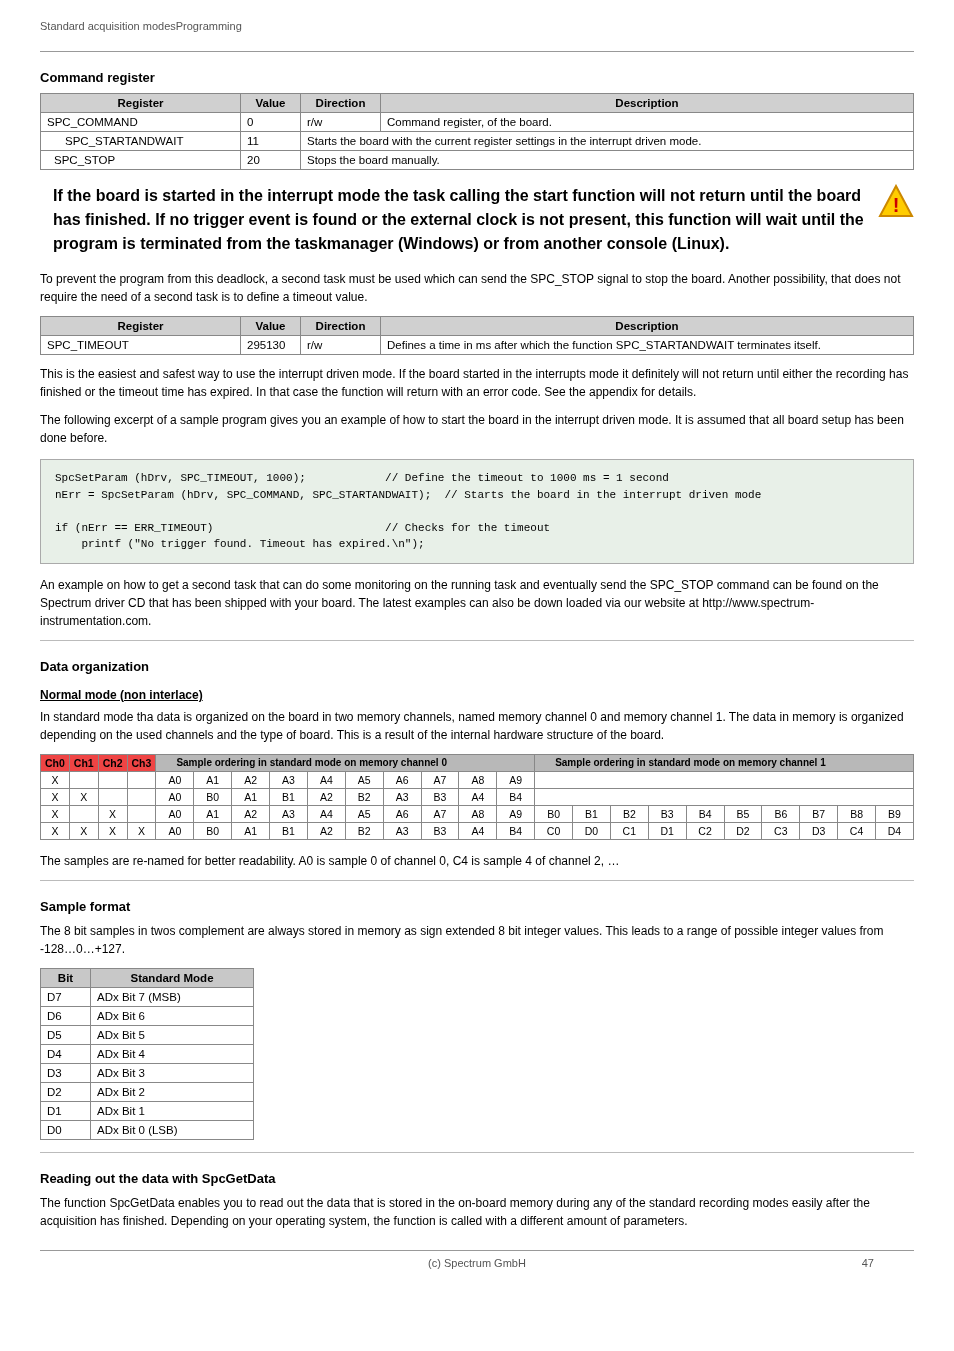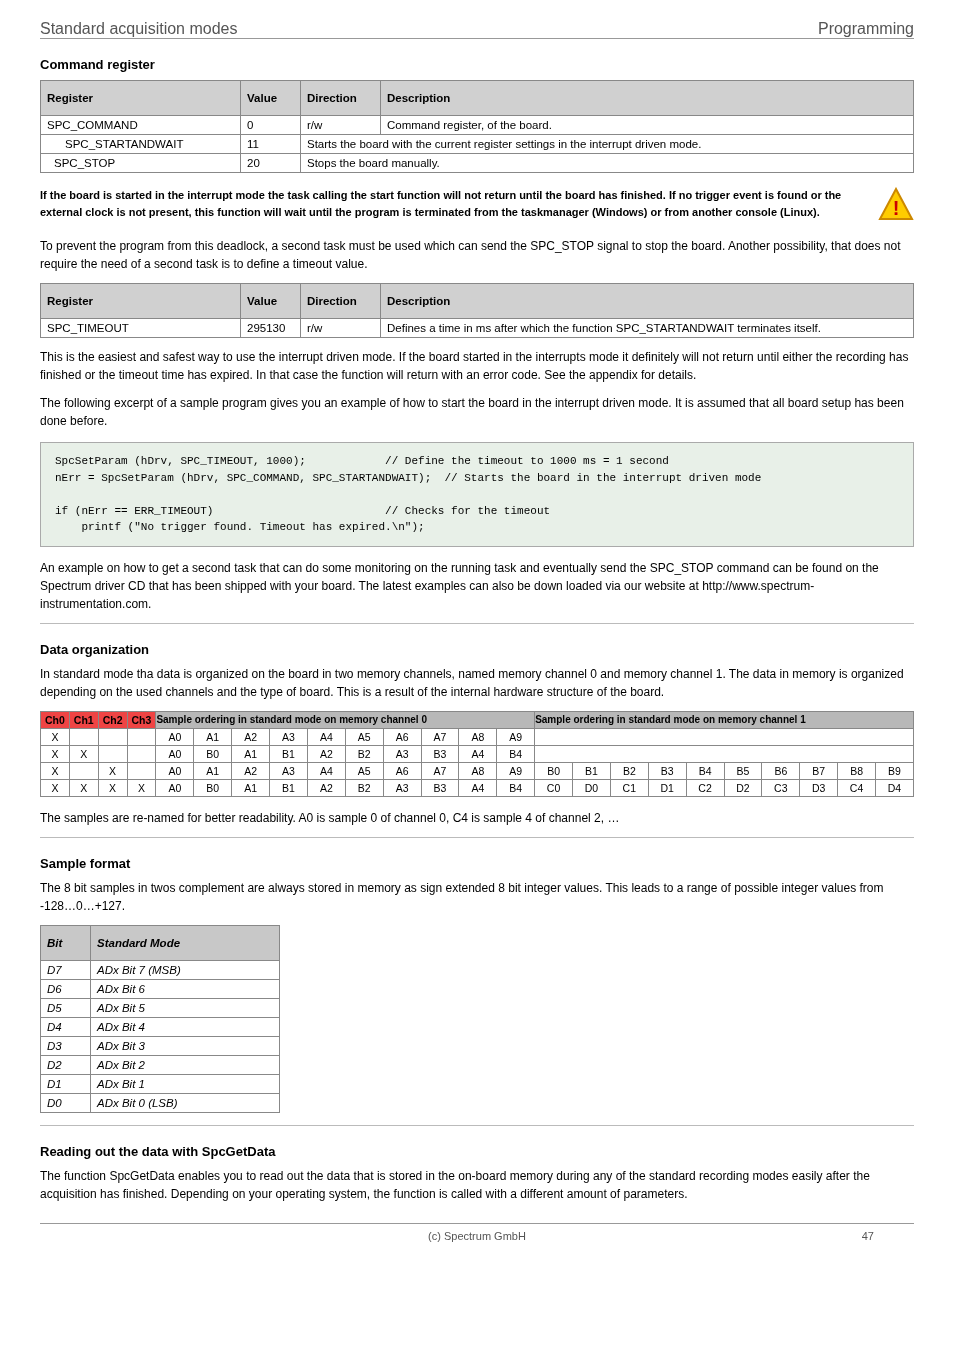--- a/index.html
+++ b/index.html
@@ -8,25 +8,25 @@
       font-size: 12px;
       color: #000;
       background: #fff;
       width: 954px;
       padding: 20px 40px;
     }
 
     
     .page-header {
       display: flex;
-      justify-content: space-between;
-      font-size: 16px;
+      justify-content: flex-start;
+      font-size: 11px;
       color: #555;
       border-bottom: 1px solid #999;
-      padding-bottom: 0;
+      padding-bottom: 19px;
       margin-bottom: 16px;
     }
     .page-footer {
       display: flex;
       justify-content: center;
       font-size: 11px;
       color: #555;
       border-top: 1px solid #999;
       padding-top: 6px;
       margin-top: 20px;
@@ -54,22 +54,22 @@
     
     table {
       border-collapse: collapse;
       width: 100%;
       margin-bottom: 12px;
       font-size: 11.5px;
     }
     table th {
       background: #d0d0d0;
       border: 1px solid #888;
-      padding: 11px 6px;
-      text-align: left;
+      padding: 3px 6px;
+      text-align: center;
       font-weight: bold;
     }
     table td {
       border: 1px solid #888;
       padding: 3px 6px;
     }
 
     
     .code-block {
       background: #e8f0e8;
@@ -89,24 +89,25 @@
       font-size: 12px;
     }
 
     
     .warning-box {
       display: flex;
       align-items: flex-start;
       margin: 14px 0;
     }
     .warning-text {
-      font-size: 11px;
+      font-size: 16px;
       font-weight: bold;
       line-height: 1.5;
       flex: 1;
+      margin-left: 13px;
     }
     .warning-icon {
       width: 36px;
       height: 36px;
       margin-left: 14px;
       flex-shrink: 0;
     }
 
     
     .sample-table {
@@ -118,21 +119,21 @@
       text-align: center;
     }
     .sample-table th {
       background: #ef4444;
     }
     .sample-table td.section-label {
       background: #b8b8b8;
       font-weight: bold;
       font-size: 10px;
       text-align: left;
-      padding-left: 0;
+      padding-left: 20px;
     }
 
     
     .bit-table {
       width: auto;
       min-width: 200px;
     }
     .bit-table th {
       background: #c8c8c8;
     }
@@ -228,20 +229,21 @@
 if (nErr == ERR_TIMEOUT)                          // Checks for the timeout
     printf ("No trigger found. Timeout has expired.\n");</span></div>
 
   <p>An example on how to get a second task that can do some monitoring on the running task and eventually send the SPC_STOP command can be found on the Spectrum driver CD that has been shipped with your board. The latest examples can also be down loaded via our website at http://www.spectrum-instrumentation.com.</p>
 </div>
 
 <hr class="section-divider">
 
 <div>
   <div class="section-heading">Data organization</div>
+  <div class="subsection-heading">Normal mode (non interlace)</div>
   <p>In standard mode tha data is organized on the board in two memory channels, named memory channel 0 and memory channel 1. The data in memory is organized depending on the used channels and the type of board. This is a result of the internal hardware structure of the board.</p>
 
   <table class="sample-table">
     <thead>
       <tr>
         <th style="width:22px">Ch0</th>
         <th style="width:22px">Ch1</th>
         <th style="width:22px">Ch2</th>
         <th style="width:22px">Ch3</th>
         <td class="section-label" colspan="10">Sample ordering in standard mode on memory channel 0</td>
@@ -344,21 +346,21 @@
 
   <p>The samples are re-named for better readability. A0 is sample 0 of channel 0, C4 is sample 4 of channel 2, …</p>
 </div>
 
 <hr class="section-divider">
 
 <div>
   <div class="section-heading">Sample format</div>
   <p>The 8 bit samples in twos complement are always stored in memory as sign extended 8 bit integer values. This leads to a range of possible integer values from -128…0…+127.</p>
 
-  <table class="bit-table" style="width:240px;font-style:italic;">
+  <table class="bit-table" style="width:214px;">
     <thead>
       <tr>
         <th style="width:50px">Bit</th>
         <th>Standard Mode</th>
       </tr>
     </thead>
     <tbody id="bit-table-body">
     <tr>
           <td>D7</td>
           <td>ADx Bit 7 (MSB)</td>

